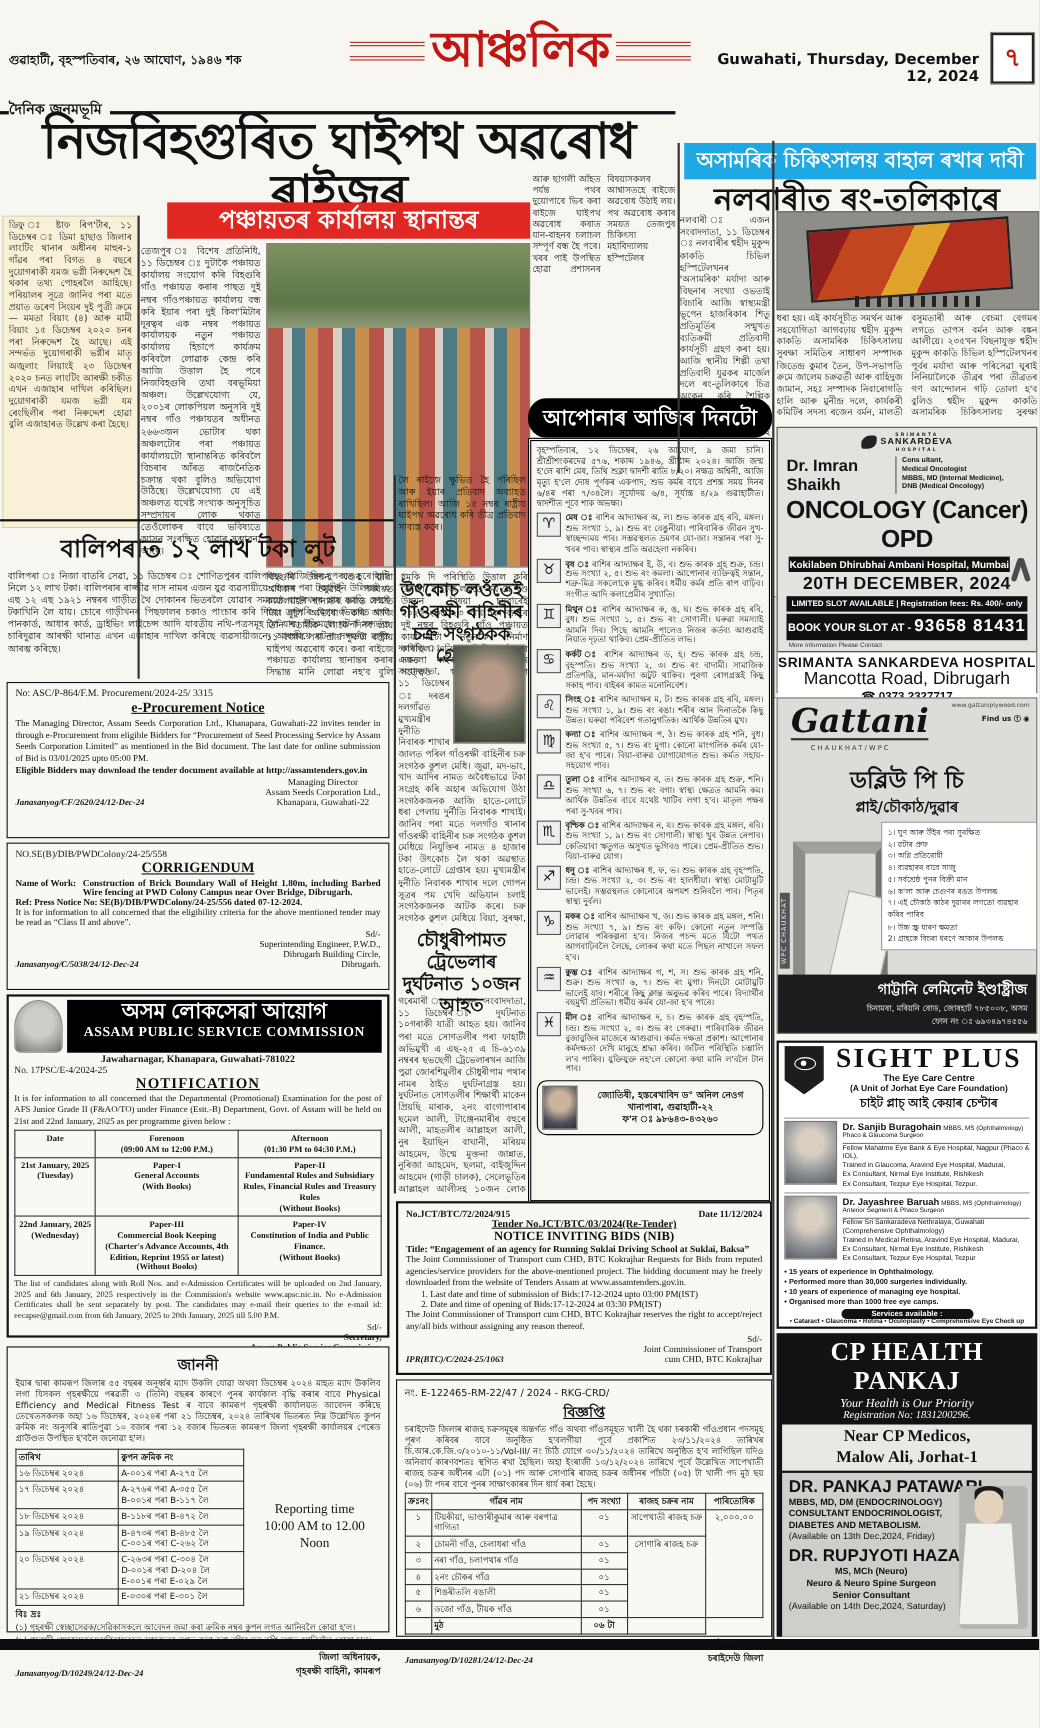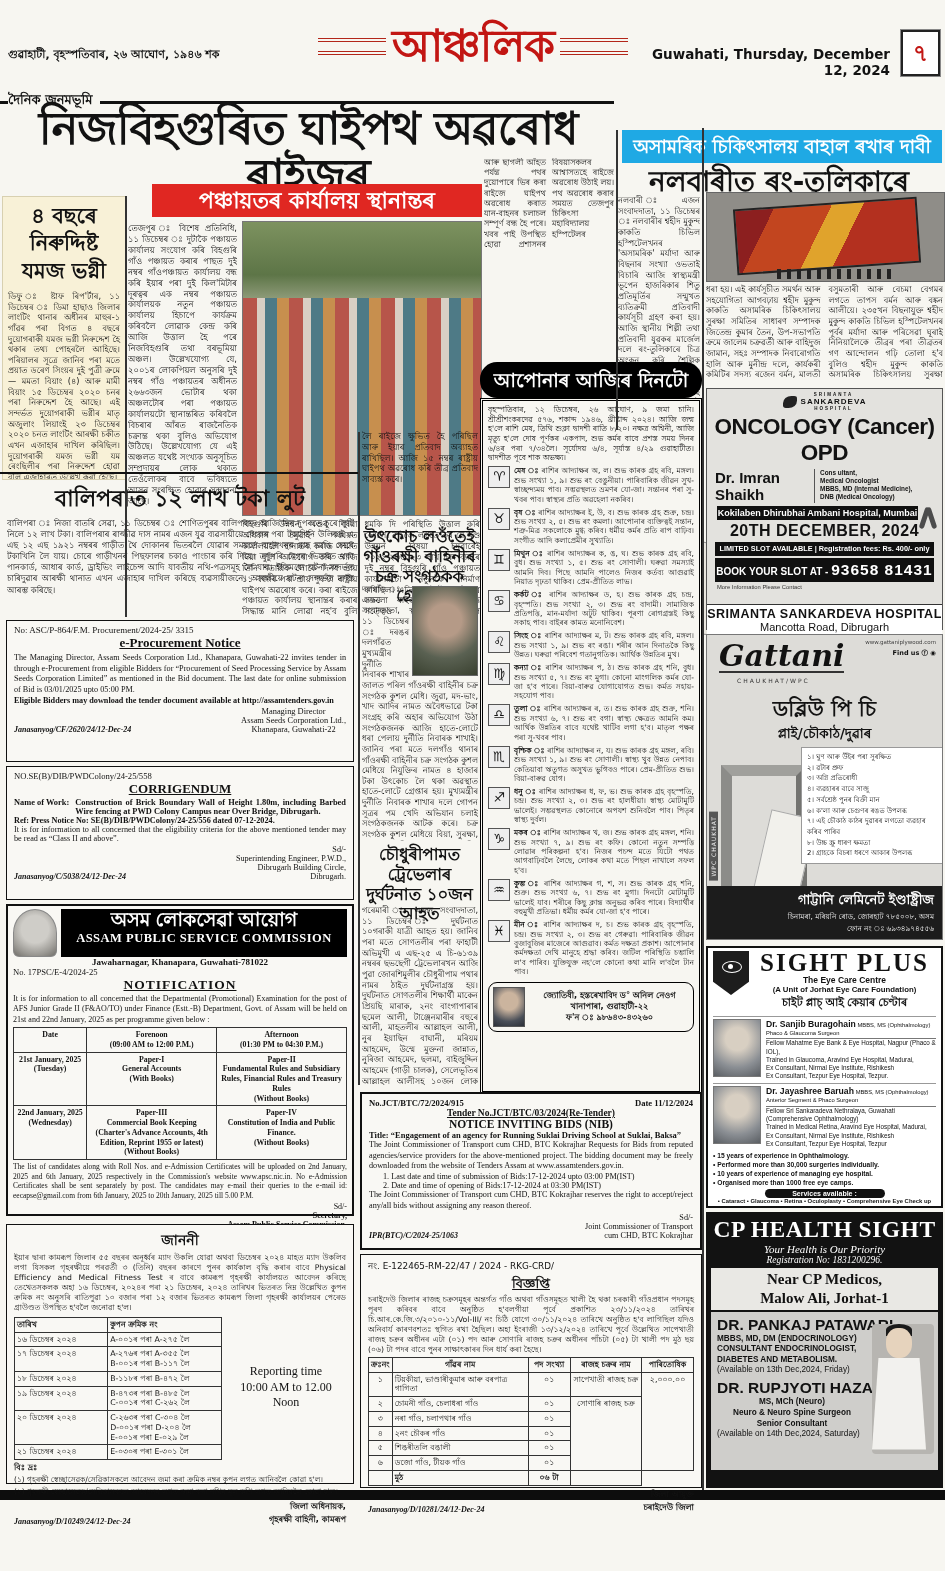--- a/index.html
+++ b/index.html
@@ -112,21 +112,21 @@
   #onco-doc-row{display:flex;margin:3px 8px 0 8px;}
   #onco-doc{flex:1;font-size:15px;font-weight:bold;align-self:center;}
   #onco-creds{flex:1.15;border-left:1px solid #555;padding-left:5px;font-size:6.4px;line-height:1.25;}
   .blackbar{background:#101010;color:#fff;text-align:center;}
   #onco-venue{margin:3px 24px 0 10px;font-size:9px;font-weight:bold;padding:2px 0;}
   #onco-date{font-size:16px;font-weight:800;text-align:center;margin-top:2px;letter-spacing:.5px;}
   #onco-slot{margin:2px 8px 0 8px;font-size:7.3px;font-weight:bold;padding:2.5px 0;}
   #onco-book{margin:2px 8px 0 8px;font-size:10px;font-weight:bold;padding:3px 0;}
   #onco-book b{font-size:15.5px;letter-spacing:1px;}
   #onco-more{font-size:5.8px;color:#333;margin:2px 0 0 10px;}
-  #onco-footer{background:#fff;border-top:1.5px solid #333;margin-top:14px;text-align:center;padding:2px 0 3px 0;}
+  #onco-footer{background:#fff;border-top:1.5px solid #333;margin-top:2px;text-align:center;padding:2px 0 3px 0;}
   .ribbon{position:absolute;width:16px;height:22px;}
   .ribbon:before,.ribbon:after{content:"";position:absolute;top:0;width:5px;height:22px;background:#4c4c4c;border-radius:3px;}
   .ribbon:before{left:2px;transform:rotate(18deg);}
   .ribbon:after{right:2px;transform:rotate(-18deg);}
   #ad-gat{left:706px;top:634px;width:237px;height:306px;border:1px solid #777;background:#dddcd8;box-sizing:border-box;overflow:hidden;}
   #gat-web{position:absolute;right:6px;top:4px;font-size:5.5px;color:#444;}
   #gat-find{position:absolute;right:6px;top:14px;font-size:6.5px;font-weight:bold;}
   #gat-brand{position:absolute;left:12px;top:6px;font-family:"DejaVu Serif",serif;font-style:italic;
              font-size:30px;font-weight:bold;border-bottom:2px solid #333;line-height:1;}
   #gat-brand-sub{position:absolute;left:30px;top:42px;font-size:6px;letter-spacing:2px;color:#333;}
@@ -204,21 +204,20 @@
 
   <div class="abs just" id="lead-col1">তেজপুৰ ঃ বিশেষ প্ৰতিনিধি, ১১ ডিচেম্বৰ ঃ দুটাকৈ পঞ্চায়ত কাৰ্যালয় সংযোগ কৰি বিহগুৰি গাঁও পঞ্চায়ত কৰাৰ পাছত দুই নম্বৰ গাঁওপঞ্চায়ত কাৰ্যালয় বন্ধ কৰি ইয়াৰ পৰা দুই কিল'মিটাৰ দূৰত্বৰ এক নম্বৰ পঞ্চায়ত কাৰ্যালয়ক নতুন পঞ্চায়ত কাৰ্যালয় হিচাপে কাৰ্যক্ৰম কৰিবলৈ লোৱাক কেন্দ্ৰ কৰি আজি উত্তাল হৈ পৰে নিজবিহগুৰি তথা বৰভূমিয়া অঞ্চল। উল্লেখযোগ্য যে, ২০০১ৰ লোকপিয়ল অনুসৰি দুই নম্বৰ গাঁও পঞ্চায়তৰ অধীনত ২৬৬৩জন ভোটাৰ থকা অঞ্চলটোৰ পৰা পঞ্চায়ত কাৰ্যালয়টো স্থানান্তৰিত কৰিবলৈ বিচৰাৰ আঁৰত ৰাজনৈতিক চক্ৰান্ত থকা বুলিও অভিযোগ উঠিছে। উল্লেখযোগ্য যে এই অঞ্চলত যথেষ্ট সংখ্যক অনুসূচিত সম্প্ৰদায়ৰ লোক থকাত তেওঁলোকৰ বাবে ভবিষ্যতে আসন সংৰক্ষিত হোৱাৰ সম্ভাৱনা আছে।</div>
   <div class="abs" id="lead-photo">
     <div class="abs" id="lead-banner"></div>
   </div>
   <div class="abs just" id="lead-colB">বিহগুৰি উন্নয়ন খণ্ডৰ বিষয়া অধিবাস চমুৱাই পঞ্চায়ত কাৰ্যালয়টো স্থানান্তৰ কৰাত সন্মতি দিয়া বুলি অভিযোগ কৰি আজি তিনি শতাধিক লোকে দিনৰ প্ৰায় ১১ বজাৰ পৰা প্ৰায় দুঘণ্টা ৰাষ্ট্ৰীয় ঘাইপথ অৱৰোধ কৰে। কৰা ৰাইজে পঞ্চায়ত কাৰ্যালয় স্থানান্তৰ কৰাৰ সিদ্ধান্ত মানি লোৱা নহ'ব বুলি ধমকি দি পৰিস্থিতি উত্তাল কৰি তোলে। ৰাইজে লগতে কয় যে খণ্ড উন্নয়ন বিষয়া চমুৱাৰেই ২০২২-২৩ত ২৩ লাখ টকা ব্যয়ৰে দুই নম্বৰ বিহগুৰি গাঁও পঞ্চায়ত কাৰ্যালয়টো নতুনকৈ নিৰ্মাণ কৰিছিল। এতিয়া এইটো কাৰ্যালয়ৰ সকলো ৰাইজৰ প্ৰবল আপত্তি সত্ত্বেও স্থানান্তৰ কৰিবলৈ ওলোৱাটো ৰাইজে সহজভাৱে গ্ৰহণ কৰিব পৰা নাই বুলিও কয়।</div>
   <div class="abs just" id="lead-colC">আৰু ছাগলী আঁহত পৰ্যন্ত পথৰ দুয়োপাৰে ভিৰ কৰা ৰাইজে ঘাইপথ অৱৰোধ কৰাত যান-বাহনৰ চলাচল সম্পূৰ্ণ বন্ধ হৈ পৰে। খবৰ পাই উপস্থিত হোৱা প্ৰশাসনৰ বিষয়াসকলৰ আশ্বাসতহে ৰাইজে অৱৰোধ উঠাই লয়। পথ অৱৰোধ কৰাৰ সময়ত তেজপুৰ চিকিৎসা মহাবিদ্যালয় হস্পিটেলৰ</div>
   <div class="abs just" id="lead-jump">লৈ ৰাইজে ক্ষুভিত হৈ পৰিছিল আৰু ইয়াৰ প্ৰতিবাদ অব্যাহত ৰাখিছিল। আজি ১৫ নম্বৰ ৰাষ্ট্ৰীয় ঘাইপথ অৱৰোধ কৰি তীব্ৰ প্ৰতিবাদ সাব্যস্ত কৰে।</div>
 
   <div class="abs" id="cream-col">
-    <div id="twins-head">৪ বছৰে নিৰুদ্দিষ্ট যমজ ভগ্নী</div>
     <div id="twins-body" class="just">ডিফু ঃ ষ্টাফ ৰিপ'ৰ্টাৰ, ১১ ডিচেম্বৰ ঃ ডিমা হাছাও জিলাৰ লাংটিং থানাৰ অধীনৰ মাহুৰ-১ গাঁৱৰ পৰা বিগত ৪ বছৰে দুয়োগৰাকী যমজ ভগ্নী নিৰুদ্দেশ হৈ থকাৰ তথ্য পোহৰলৈ আহিছে। পৰিয়ালৰ সূত্ৰে জানিব পৰা মতে প্ৰয়াত ডৰেণ সিংয়ৰ দুই পুত্ৰী ক্ৰমে— মমতা বিয়াং (৪) আৰু মামী বিয়াং ১৫ ডিচেম্বৰ ২০২০ চনৰ পৰা নিৰুদ্দেশ হৈ আছে। এই সন্দৰ্ভত দুয়োগৰাকী ভগ্নীৰ মাতৃ অজুলাং লিয়াংই ২৩ ডিচেম্বৰ ২০২০ চনত লাংটিং আৰক্ষী চকীত এখন এজাহাৰ দাখিল কৰিছিল। দুয়োগৰাকী যমজ ভগ্নী যম ৰেংছিলীৰ পৰা নিৰুদ্দেশ হোৱা বুলি এজাহাৰত উল্লেখ কৰা হৈছে।</div>
   </div>
 
   <div class="abs" id="balipara-head">বালিপৰাত ১২ লাখ টকা লুট</div>
   <div class="abs just" id="balipara-body">বালিপৰা ঃ নিজা বাতৰি সেৱা, ১১ ডিচেম্বৰ ঃ শোণিতপুৰৰ বালিপৰাত আজি দিন দুপৰতে চুৰে লুটি নিলে ১২ লাখ টকা। বালিপৰাৰ ৰাজ্জীৱ দাস নামৰ এজন যুৱ ব্যৱসায়ীয়ে বেংকৰ পৰা টকাখিনি উলিয়াই এ এছ ১২ এছ ১৯২১ নম্বৰৰ গাড়ীত থৈ দোকানৰ ভিতৰলৈ যোৱাৰ সময়তে বাহনখনৰ গ্লাছ ভাঙি চোৰে টকাখিনি লৈ যায়। চোৰে গাড়ীখনৰ পিছফালৰ চকাও পাংচাৰ কৰি দিয়ে। তদুপৰি বেগৰ ভিতৰত থকা পানকাৰ্ড, আধাৰ কাৰ্ড, ড্ৰাইভিং লাইচেন্স আদি যাবতীয় নথি-পত্ৰসমূহ লৈ যায়। ইতিমধ্যে ঘটনা সন্দৰ্ভত চাৰিদুৱাৰ আৰক্ষী থানাত এখন এজাহাৰ দাখিল কৰিছে ব্যৱসায়ীজনে। আৰক্ষীয়ে ঘটনা সন্দৰ্ভত তদন্ত আৰম্ভ কৰিছে।</div>
 
   <div class="abs" id="arrest-head">উৎকোচ লওঁতেই গাঁওৰক্ষী বাহিনীৰ চক্ৰ সংগঠকক গ্ৰেপ্তাৰ</div>
   <div class="abs just" id="arrest-body">
     <div class="float-photo"></div>
     <span>দলগাঁও ঃ এজন সংবাদদাতা, ১১ ডিচেম্বৰ ঃ দৰঙৰ দলগাঁৱত মুখ্যমন্ত্ৰীৰ দুৰ্নীতি নিবাৰক শাখাৰ জালত পৰিল গাঁওৰক্ষী বাহিনীৰ চক্ৰ সংগঠক কুশল মেধি। জুৱা, মদ-ভাং, খাদ আদিৰ নামত অবৈধভাৱে টকা সংগ্ৰহ কৰি অহাৰ অভিযোগ উঠা সংগঠকজনক আজি হাতে-লোটে ধৰা পেলায় দুৰ্নীতি নিবাৰক শাখাই। জানিব পৰা মতে দলগাঁও থানাৰ গাঁওৰক্ষী বাহিনীৰ চক্ৰ সংগঠক কুশল মেধিয়ে নিযুক্তিৰ নামত ৪ হাজাৰ টকা উৎকোচ লৈ থকা অৱস্থাত হাতে-লোটে গ্ৰেপ্তাৰ হয়। মুখ্যমন্ত্ৰীৰ দুৰ্নীতি নিবাৰক শাখাৰ দলে গোপন সূত্ৰৰ পম খেদি অভিযান চলাই সংগঠকজনক আটক কৰে। চক্ৰ সংগঠক কুশল মেধিয়ে বিয়া, সুৰক্ষা, দালালৰ তালিকা প্ৰস্তুত কৰা আদিৰ দৰে নিকৃষ্ট কাৰ্যত লিপ্ত হোৱাৰ অভিযোগো উত্থাপন হৈছে।</span>
@@ -523,40 +522,40 @@
 
   <div class="abs sans" id="ad-onco">
     <div id="onco-logo">
       <div class="logo-bird"></div>
       <div id="onco-logo-txt">
         <div style="font-size:4.5px;letter-spacing:2px;">SRIMANTA</div>
         <div>SANKARDEVA</div>
         <div style="font-size:4.5px;letter-spacing:2px;">HOSPITAL</div>
       </div>
     </div>
-    <div id="onco-title">ONCOLOGY (Cancer) OPD</div>
     <div id="onco-doc-row">
       <div id="onco-doc">Dr. Imran Shaikh</div>
       <div id="onco-creds" class="pre b">Cons ultant,
 Medical Oncologist
 MBBS, MD (Internal Medicine),
 DNB (Medical Oncology)</div>
     </div>
+    <div id="onco-title">ONCOLOGY (Cancer) OPD</div>
     <div class="blackbar" id="onco-venue">Kokilaben Dhirubhai Ambani Hospital, Mumbai</div>
     <div class="ribbon" style="right:6px;top:118px;"></div>
     <div id="onco-date">20TH DECEMBER, 2024</div>
     <div class="blackbar" id="onco-slot">LIMITED SLOT AVAILABLE  |  Registration fees: Rs. 400/- only</div>
     <div class="blackbar" id="onco-book">
       <span>BOOK YOUR SLOT AT -</span>
       <b>93658 81431</b>
     </div>
     <div id="onco-more">More Information Please Contact</div>
     <div id="onco-footer">
       <div class="b" style="font-size:12.5px;letter-spacing:.5px;">SRIMANTA SANKARDEVA HOSPITAL</div>
-      <div style="font-size:11px;">Mancotta Road, Dibrugarh</div>
+      <div style="font-size:16px;">Mancotta Road, Dibrugarh</div>
       <div class="b" style="font-size:10.5px;">☎ 0373 2327717</div>
       <div class="b" style="font-size:8.8px;">Visit our website: www.sshri.com</div>
     </div>
   </div>
 
   <div class="abs" id="ad-gat">
     <div id="gat-web">www.gattaniplywood.com</div>
     <div id="gat-find">Find us ⓕ ◉</div>
     <div id="gat-brand">Gattani</div>
     <div id="gat-brand-sub">CHAUKHAT/WPC</div>
@@ -625,21 +624,21 @@
       <div>• 10 years of experience of managing eye hospital.</div>
       <div>• Organised more than 1000 free eye camps.</div>
     </div>
     <div id="sight-pill">Services available :</div>
     <div class="svc">• Cataract   • Glaucoma   • Retina   • Oculoplasty   • Comprehensive Eye Check up</div>
     <div class="svc">• In house Pharmacy    • Opticals    • Canteen    • Basement Parking</div>
 
   </div>
 
   <div class="abs sans" id="ad-cp">
-    <div id="cp-title">CP HEALTH SIGHT</div>
+    <div id="cp-title">CP HEALTH PANKAJ</div>
     <div id="cp-tag">Your Health is Our Priority</div>
     <div id="cp-reg">Registration No: 1831200296.</div>
     <div id="cp-addr">
       <div>Near CP Medicos,</div>
       <div>Malow Ali, Jorhat-1</div>
     </div>
     <div id="cp-mid">
       <div id="cp-doc-ill">
         <div id="cp-hair"></div>
         <div id="cp-head"></div>

